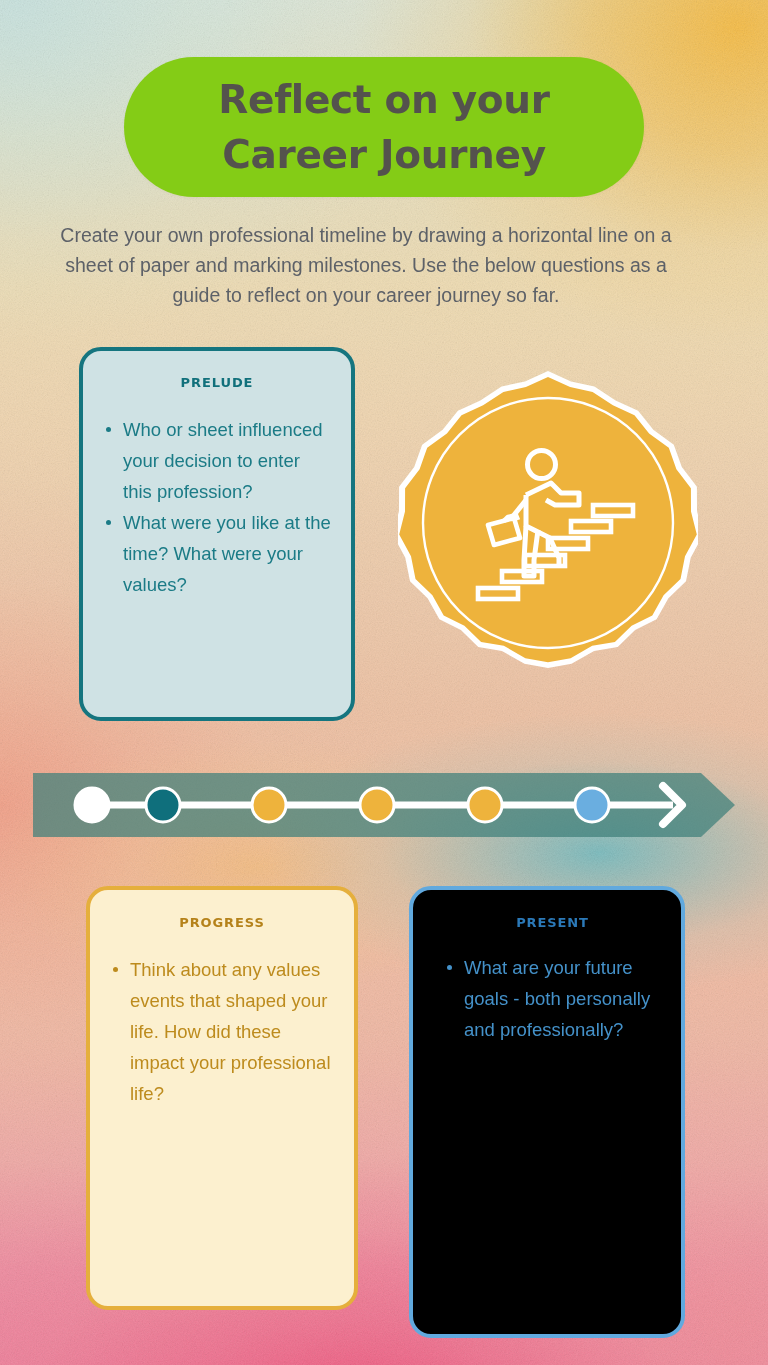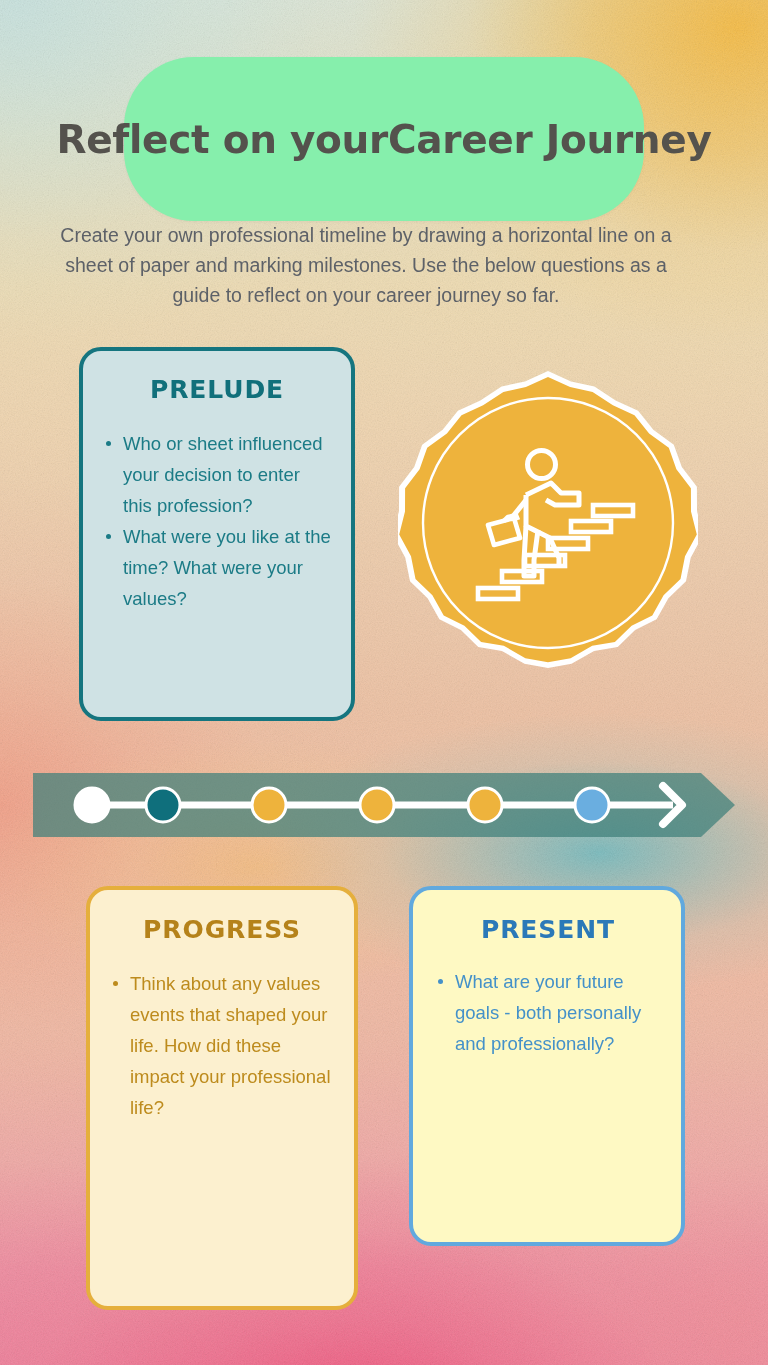--- a/index.html
+++ b/index.html
@@ -114,25 +114,25 @@
     opacity: 0.30;
     mix-blend-mode: screen;
   }
 
   
   #title-pill {
     position: absolute;
     left: 124px;
     top: 57px;
     width: 520px;
-    height: 164px;
-    background: #86efac;
+    height: 140px;
+    background: #84cc16;
     border-radius: 70px;
     display: flex;
-    flex-direction: row;
+    flex-direction: column;
     align-items: center;
     justify-content: center;
     box-shadow: 0 1px 3px rgba(120,100,80,0.07);
   }
   .title-line {
     font-family: "DejaVu Sans", sans-serif;
     font-weight: bold;
     font-size: 39px;
     line-height: 55px;
     color: #54524d;
@@ -156,21 +156,21 @@
   
   .card {
     position: absolute;
     box-sizing: border-box;
     border-radius: 22px;
   }
   .card-title {
     text-align: center;
     font-family: "DejaVu Sans", sans-serif;
     font-weight: bold;
-    font-size: 25px;
+    font-size: 13px;
     letter-spacing: 0.9px;
   }
   .card ul {
     list-style: none;
     margin: 0;
     padding: 0;
   }
   .card li {
     position: relative;
     padding-left: 20px;
@@ -215,24 +215,24 @@
     padding: 25px 20px 0 20px;
   }
   #card-progress .card-title { color: #b5821a; margin-bottom: 24px; }
   #card-progress li { color: #bd8b1d; }
 
   
   #card-present {
     left: 409px;
     top: 886px;
     width: 276px;
-    height: 360px;
-    background: #fef9c3;
+    height: 452px;
+    background: #000000;
     border: 4px solid #61a9de;
-    padding: 25px 20px 0 22px;
+    padding: 25px 20px 0 31px;
   }
   #card-present .card-title { color: #2b79b8; margin-bottom: 22px; }
   #card-present li { color: #4491c9; }
 
   
   #badge {
     position: absolute;
     left: 398px;
     top: 358px;
     width: 300px;

